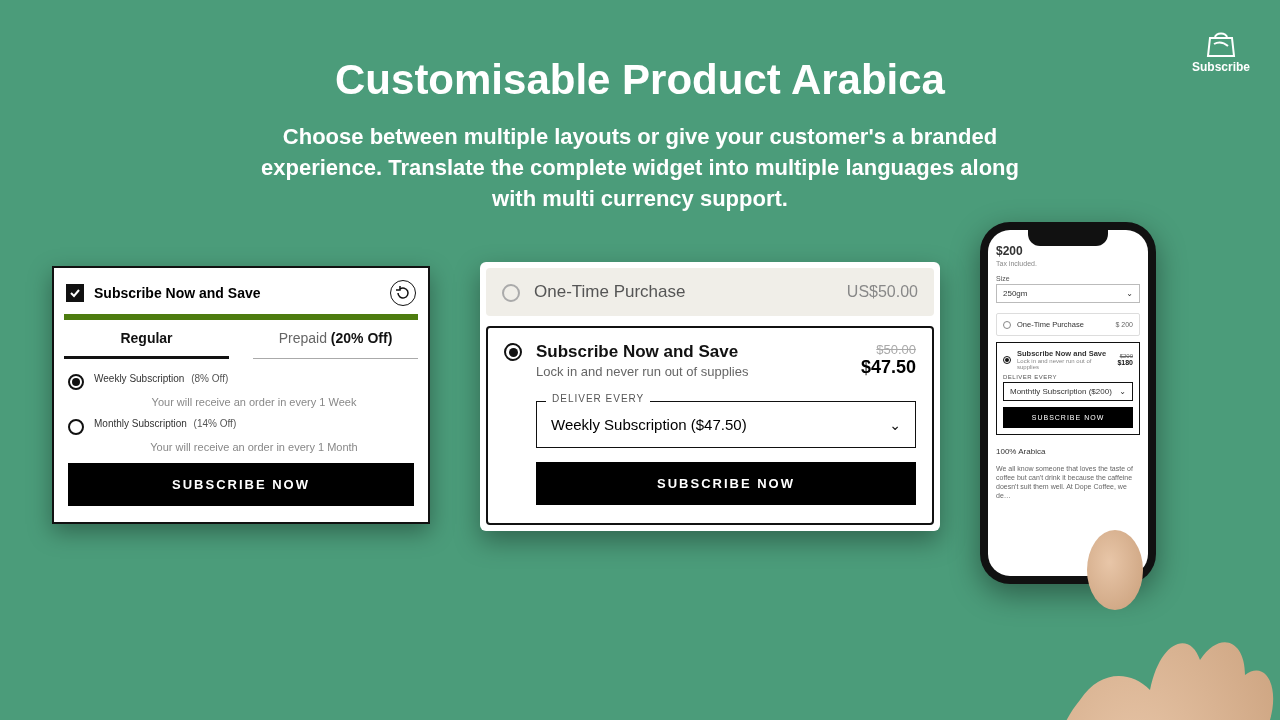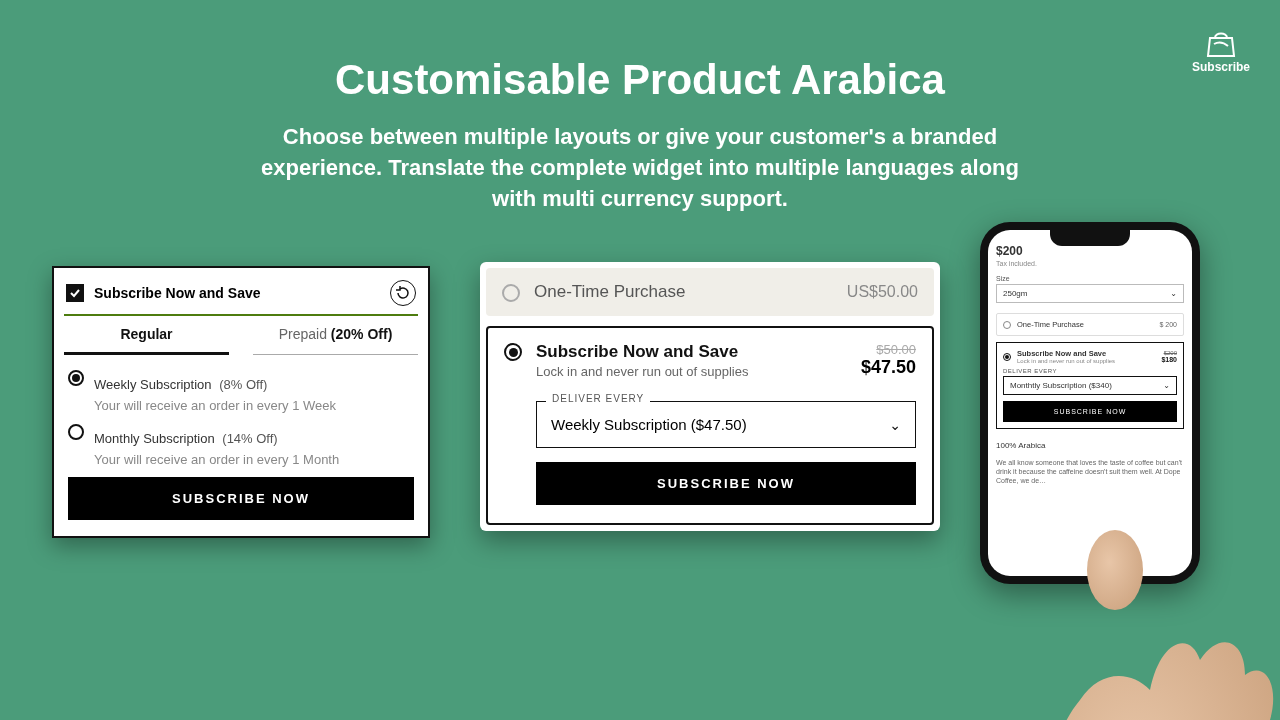--- a/index.html
+++ b/index.html
@@ -62,35 +62,35 @@
     justify-content: space-between;
     padding: 2px 2px 8px 2px;
   }
   .wA-title { display:flex; align-items:center; gap:10px; font-weight:700; font-size:14px;}
   .chk { width:18px; height:18px; background:#111; display:flex; align-items:center; justify-content:center; }
   .chk svg { stroke:#fff; }
   .rot-icon {
     width:26px; height:26px; border:1.5px solid #111; border-radius:50%;
     display:flex; align-items:center; justify-content:center; font-size:12px;
   }
-  .tabs { display:flex; border-top:2px solid #4d7c0f;gap:24px; }
+  .tabs { display:flex; border-top:6px solid #4d7c0f;gap:24px; }
   .tab { flex:1; text-align:center; padding:10px 0; font-size:14px; color:#666; border-bottom:1px solid #aaa;}
   .tab.active { color:#111; font-weight:700; border-bottom:3px solid #111; }
   .tab .off { font-weight:700; color:#111;}
   .opts { padding: 14px 4px 6px; }
   .opt { display:flex; align-items:flex-start; gap:10px; margin-bottom:6px; }
   .radio {
     width:16px; height:16px; border:2px solid #111; border-radius:50%; flex:none;
     display:flex; align-items:center; justify-content:center; margin-top:1px;
   }
   .radio.sel::after { content:""; width:8px; height:8px; background:#111; border-radius:50%; }
-  .opt-main { font-size:13px;margin-top:8px; }
+  .opt-main { font-size:10px; }
   .opt-name { color:#333; }
   .opt-off { color:#555; margin-left:4px;}
-  .opt-desc { color:#888; font-size:13px; margin:4px 0 10px 26px; }
+  .opt-desc { color:#888; font-size:11px; margin:4px 0 10px 26px;text-align:center; }
   .cta {
     background:#000; color:#fff; text-align:center;
     padding:14px 0; letter-spacing:2px; font-size:13px; font-weight:600;
     margin-top:6px;
   }
 
   
   .widgetB {
     position: absolute;
     left: 480px; top: 2px;
@@ -130,21 +130,21 @@
   .selbox {
     border:1.5px solid #111; padding:14px 14px; font-size:15px;
     display:flex; align-items:center; justify-content:space-between;
   }
   .selbox .chev { font-size:14px; color:#111;}
   .wB-cta { margin:0 0 0 32px; }
 
   
   .phone {
     position:absolute; left:980px; top:-38px;
-    width:220px; height:362px;
+    width:176px; height:362px;
     background:#111; border-radius:30px; padding:8px 8px;
     box-shadow: 0 10px 30px rgba(0,0,0,0.4);
   }
   .notch {
     position:absolute; top:8px; left:50%; transform:translateX(-50%);
     width:80px; height:16px; background:#111; border-radius:0 0 12px 12px; z-index:3;
   }
   .screen {
     background:#fff; width:100%; height:100%; border-radius:22px; overflow:hidden;
     padding:10px 8px 8px; font-size:8px; color:#333;
@@ -294,21 +294,21 @@
             <div style="font-weight:600">Subscribe Now and Save</div>
             <div style="color:#888;font-size:6px">Lock in and never run out of supplies</div>
           </span>
           <span class="p-rp">
             <span class="s">$200</span>
             <span style="font-weight:700;color:#111">$180</span>
           </span>
         </div>
         <div class="p-sublabel">DELIVER EVERY</div>
         <div class="p-sel" style="margin:0 0 0 0;border-color:#111">
-          <span>Monthtly Subscription ($340)</span>
+          <span>Monthtly Subscription ($200)</span>
             <span>⌄</span>
         </div>
         <div class="p-cta">SUBSCRIBE NOW</div>
       </div>
 
       <div class="p-h">100% Arabica</div>
       <div class="p-body">We all know someone that loves the taste of coffee but can't drink it because the caffeine doesn't suit them well. At Dope Coffee, we de…</div>
     </div>
   </div>
 

